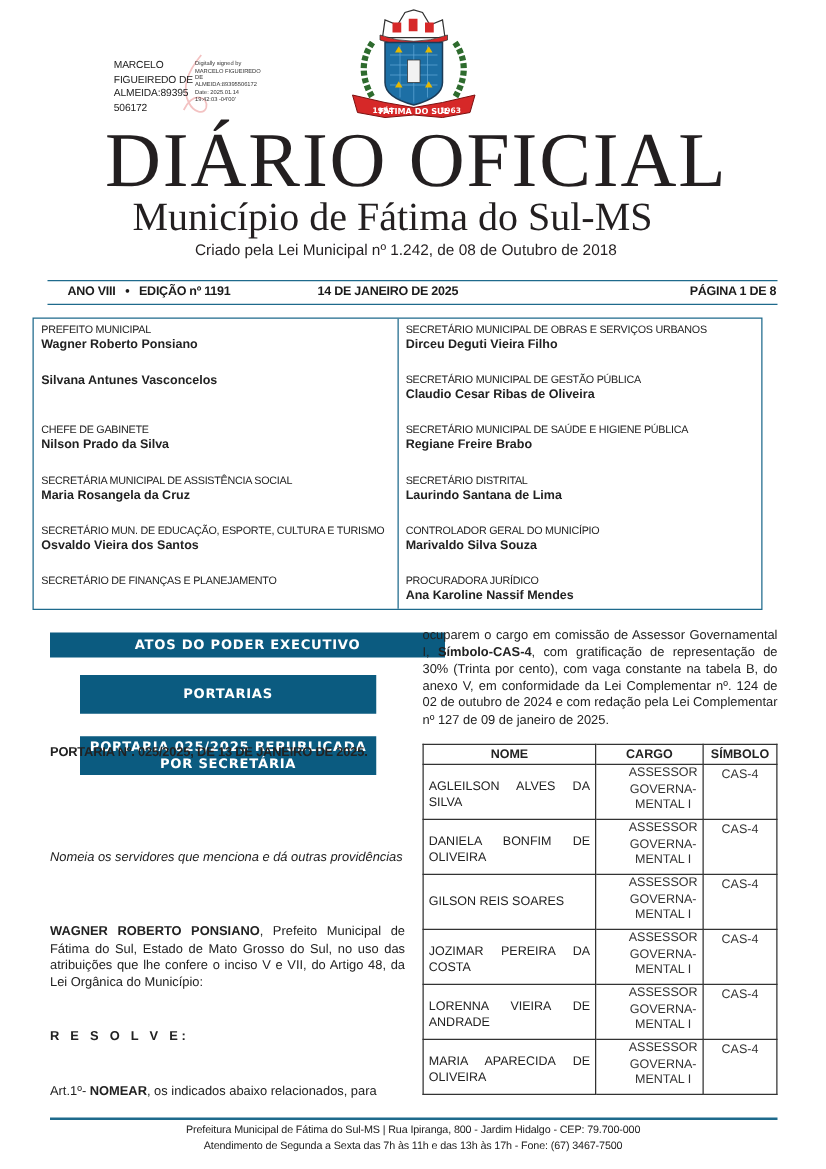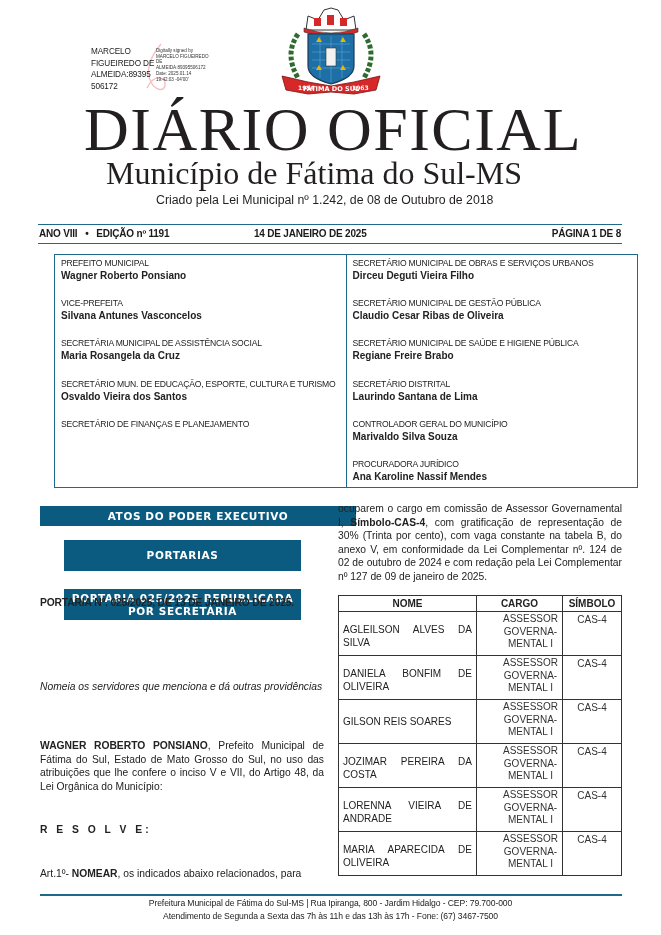--- a/index.html
+++ b/index.html
@@ -16,26 +16,26 @@
     .crest { position: absolute; left: 268px; top: 4px; width: 126px; height: 92px; }
 
     
     .title { position: absolute; left: 84px; top: 96px; width: 500px; font-family: "Liberation Serif", serif; font-size: 62px; line-height: 66px; letter-spacing: 1.5px; color: #231f20; white-space: nowrap; }
     .subtitle { position: absolute; left: 106px; top: 155px; font-family: "Liberation Serif", serif; font-size: 32px; line-height: 36px; color: #231f20; white-space: nowrap; }
     .created { position: absolute; left: 156px; top: 192px; font-size: 12.3px; line-height: 16px; color: #231f20; white-space: nowrap; }
 
     
     .edbar { position: absolute; left: 38px; top: 224px; width: 584px; height: 20px; border-top: 1.5px solid #1e6a8c; border-bottom: 1.5px solid #1e6a8c; font-size: 10px; font-weight: bold; line-height: 17px; }
     .edbar span { position: absolute; top: 0; white-space: nowrap; letter-spacing: -0.2px; }
-    .ed-left { left: 1px; }
+    .ed-left { left: 16px; }
     .ed-mid { left: 216px; }
     .ed-right { right: 1px; }
 
     
-    .staff { position: absolute; left: 54px; top: 254px; width: 584px; height: 234px; border: 1.5px solid #1e6a8c; display: flex; }
+    .staff { position: absolute; left: 26px; top: 254px; width: 584px; height: 234px; border: 1.5px solid #1e6a8c; display: flex; }
     .staff-col { flex: 1; padding: 3px 0 0 6px; }
     .staff-col + .staff-col { border-left: 1.5px solid #1e6a8c; padding-left: 6px; }
     .staff-item { height: 40.2px; }
     .staff-role { font-size: 8.6px; line-height: 11px; color: #222; letter-spacing: -0.2px; white-space: nowrap; }
     .staff-name { font-size: 10px; line-height: 13px; font-weight: bold; color: #222; white-space: nowrap; }
 
     
     .banner { position: absolute; background: #075985; background: #0b5b80; color: #fff; font-weight: bold; text-align: center; font-family: "DejaVu Sans", sans-serif; letter-spacing: 0.6px; }
     .banner-atos { left: 40px; top: 506px; width: 316px; height: 20px; font-size: 10.5px; line-height: 20px; }
     .banner-port { left: 64px; top: 540px; width: 237px; height: 31px; font-size: 10.5px; line-height: 31px; }
@@ -122,22 +122,25 @@
   <span class="ed-right">PÁGINA 1 DE 8</span>
 </div>
 
 <div class="staff">
   <div class="staff-col">
     <div class="staff-item">
       <div class="staff-role">PREFEITO MUNICIPAL</div>
       <div class="staff-name">Wagner Roberto Ponsiano</div>
     </div>
     <div class="staff-item">
-      <div class="staff-role">VICE-PREFEITA</div>
       <div class="staff-name">Silvana Antunes Vasconcelos</div>
+    </div>
+    <div class="staff-item">
+      <div class="staff-role">CHEFE DE GABINETE</div>
+      <div class="staff-name">Nilson Prado da Silva</div>
     </div>
     <div class="staff-item">
       <div class="staff-role">SECRETÁRIA MUNICIPAL DE ASSISTÊNCIA SOCIAL</div>
       <div class="staff-name">Maria Rosangela da Cruz</div>
     </div>
     <div class="staff-item">
       <div class="staff-role">SECRETÁRIO MUN. DE EDUCAÇÃO, ESPORTE, CULTURA E TURISMO</div>
       <div class="staff-name">Osvaldo Vieira dos Santos</div>
     </div>
     <div class="staff-item">

